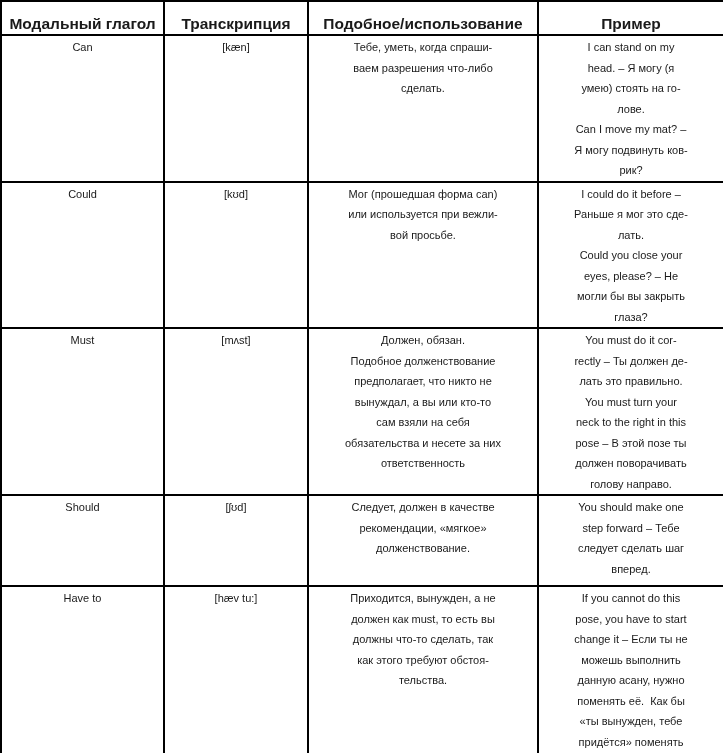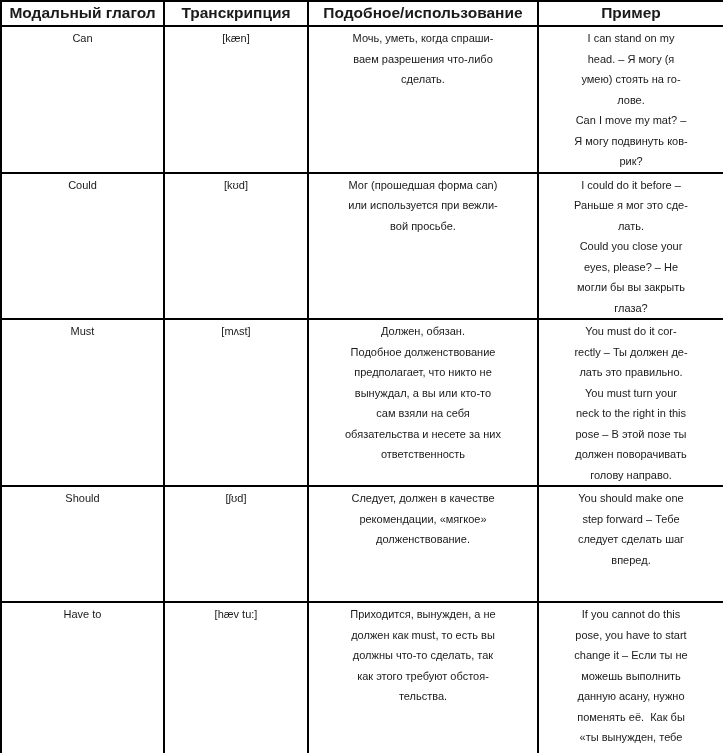--- a/index.html
+++ b/index.html
@@ -30,34 +30,34 @@
     text-align: center;
     vertical-align: top;
     padding: 1px 4px 0 4px;
     box-sizing: border-box;
     overflow: hidden;
   }
   table.modal-table th {
     font-weight: bold;
     font-size: 15.5px;
     line-height: 20px;
-    padding-top: 1px;
+    padding-top: 12px;
     white-space: nowrap;
     margin-top: 32px;
   }
   table.modal-table td {
     font-size: 11px;
     line-height: 20.5px;
     white-space: pre-wrap;
   }
   tr.hdr       { height: 25px;  }
   tr.r-can     { height: 145px; }
   tr.r-could   { height: 146px; margin-top: 13px; }
   tr.r-must    { height: 157px; padding-left: 45px; }
-  tr.r-should  { height: 116px; border-radius: 24px;  }
+  tr.r-should  { height: 91px; border-radius: 24px;  }
   tr.r-have-to { height: 189px; }
 </style>
 </head>
 <body>
 
 <table class="modal-table">
   <colgroup>
     <col class="c1">
       <col class="c2">
       <col class="c3">
@@ -68,21 +68,21 @@
       <th>Модальный глагол</th>
       <th>Транскрипция</th>
       <th>Подобное/использование</th>
       <th>Пример</th>
     </tr>
   </thead>
   <tbody>
     <tr class="r-can">
       <td>Can</td>
       <td>[kæn]</td>
-      <td>Мочь, уметь, когда спраши-
+      <td>Тебе, уметь, когда спраши-
 ваем разрешения что-либо
 сделать.</td>
       <td>I can stand on my
 head. – Я могу (я
 умею) стоять на го-
 лове.
 Can I move my mat? –
 Я могу подвинуть ков-
 рик?</td>
     </tr>

